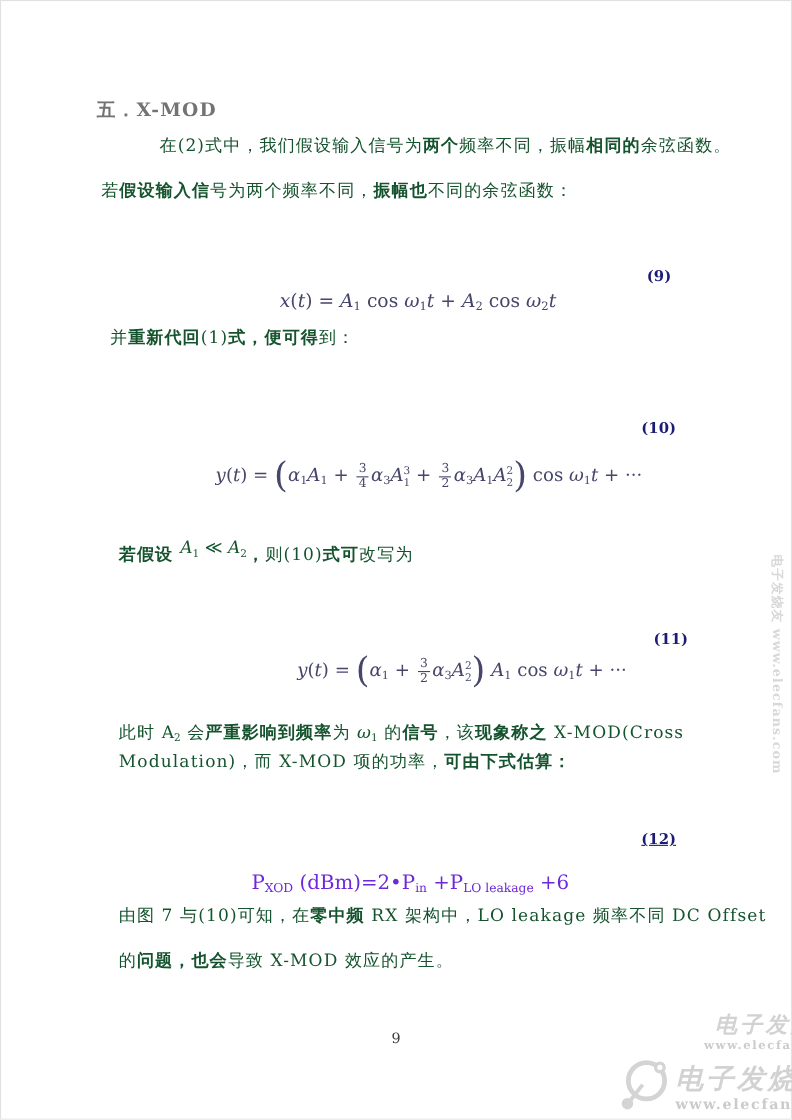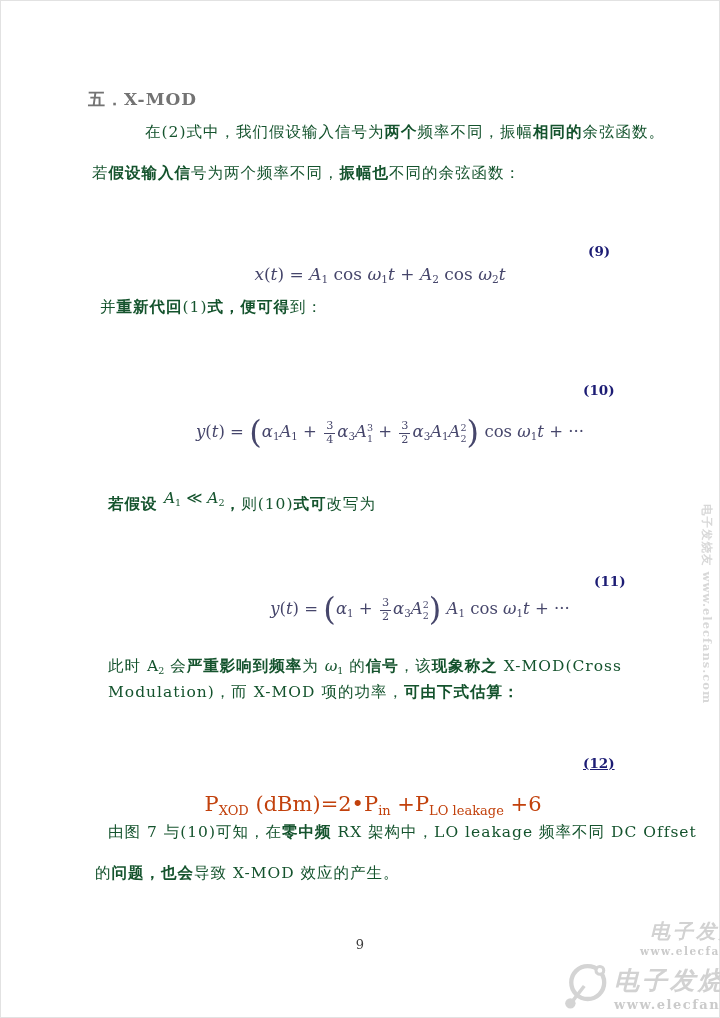--- a/index.html
+++ b/index.html
@@ -28,21 +28,21 @@
   .frac .fn{display:block;padding:0 2px;border-bottom:1px solid currentColor;}
   .frac .fd{display:block;}
   .ss{display:inline-block;text-align:left;vertical-align:-0.5em;
       font-size:0.58em;line-height:1.12;letter-spacing:0;}
   .ss .sup{display:block;}
   .ss .sub{display:block;}
   .eq{
     position:absolute;text-align:center;white-space:nowrap;
     color:#46466b;font-size:17px;font-family:"DejaVu Serif",serif;margin-top:48px;
   }
-  .eq12{color:#c2410c;font-size:21px;letter-spacing:0.5px;}
+  .eq12{color:#6d28d9;font-size:18px;letter-spacing:0.5px;}
   .eqnum{
     position:absolute;color:#1c1c74;font-weight:700;font-size:13.5px;
     font-family:"DejaVu Serif",serif;white-space:nowrap;
   }
   .pagenum{
     position:absolute;left:0;top:937px;width:720px;text-align:center;
     color:#3c3c3c;font-size:13px;
   }
   .wm{position:absolute;color:#d2d2d2;}
   .wm-col{display:flex;flex-direction:column;align-items:flex-start;}
@@ -82,21 +82,21 @@
 <div class="eq" style="left:160px;top:542px;width:520px;font-size:16.5px;"><span class="mi">y</span><span class="mn">(</span><span class="mi">t</span><span class="mn">)</span><span class="mn"> = </span><span class="big">(</span><span class="mi">α</span><span class="ms">1</span><span class="mn"> + </span><span class="frac"><span class="fn">3</span><span class="fd">2</span></span><span class="mi">α</span><span class="ms">3</span><span class="mi">A</span><span class="ss"><span class="sup">2</span><span class="sub">2</span></span><span class="big">)</span><span class="mn"> </span><span class="mi">A</span><span class="ms">1</span><span class="mn"> cos </span><span class="mi">ω</span><span class="ms">1</span><span class="mi">t</span><span class="mn"> + ···</span></div>
 <div class="eqnum" style="left:594px;top:573px;">(11)</div>
 
 <div class="line" style="left:108px;top:640px;margin-top:16px;"><span>此时 </span><span class="mn">A</span><span class="ms">2</span><span> 会</span><span class="b">严重影响到频率</span><span>为 </span><span class="mi">ω</span><span class="ms">1</span><span> 的</span><span class="b">信号</span><span>，该</span><span class="b">现象称之</span><span> X-MOD(Cross</span></div>
 <div class="line" style="left:108px;top:682px;text-align:right;"><span>Modulation)，而 X-MOD 项的功率，</span><span class="b">可由下式估算：</span></div>
 
 <div class="eq eq12" style="left:113px;top:744px;width:520px;"><span class="mn">P</span><span class="ms">XOD</span><span class="mn"> (dBm)=2</span><span class="mn">•</span><span class="mn">P</span><span class="ms">in</span><span class="mn"> +P</span><span class="ms">LO leakage</span><span class="mn"> +6</span></div>
 <div class="eqnum" style="left:583px;top:755px;text-decoration:underline;">(12)</div>
 
 <div class="line" style="left:108px;top:822px;"><span>由图 7 与(10)可知，在</span><span class="b">零中频</span><span> RX 架构中，LO leakage 频率不同 DC Offset</span></div>
-<div class="line" style="left:95px;top:863px;"><span>的</span><span class="b">问题，也会</span><span>导致 X-MOD 效应的产生。</span></div>
+<div class="line" style="left:108px;top:863px;"><span>的</span><span class="b">问题，也会</span><span>导致 X-MOD 效应的产生。</span></div>
 
 <div class="pagenum">9</div>
 
 <div class="wm wm-part wm-col">
   <span class="wm-chars">电子发烧友</span>
   <span class="wm-url">www.elecfans.com</span>
 </div>
 
 <div class="wm wm-main">
   <span style="display:inline-block;margin-right:2px;">

